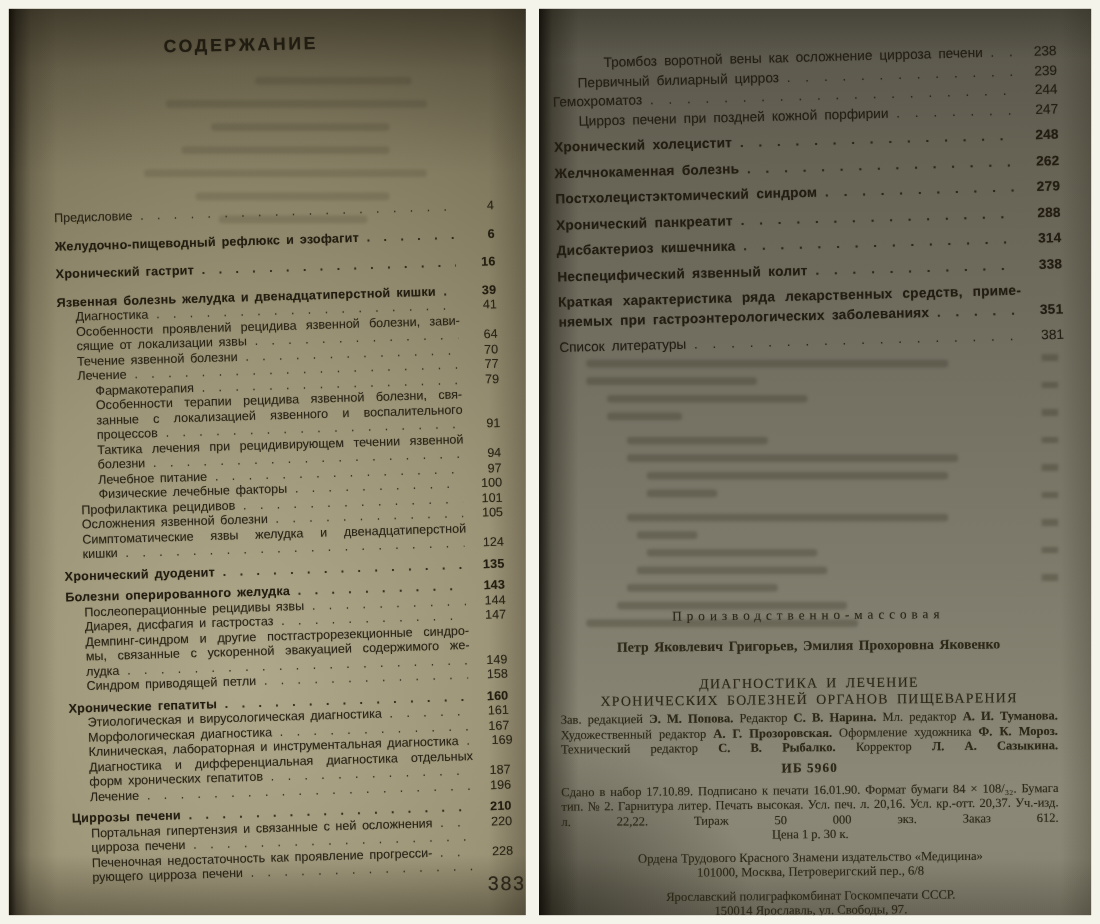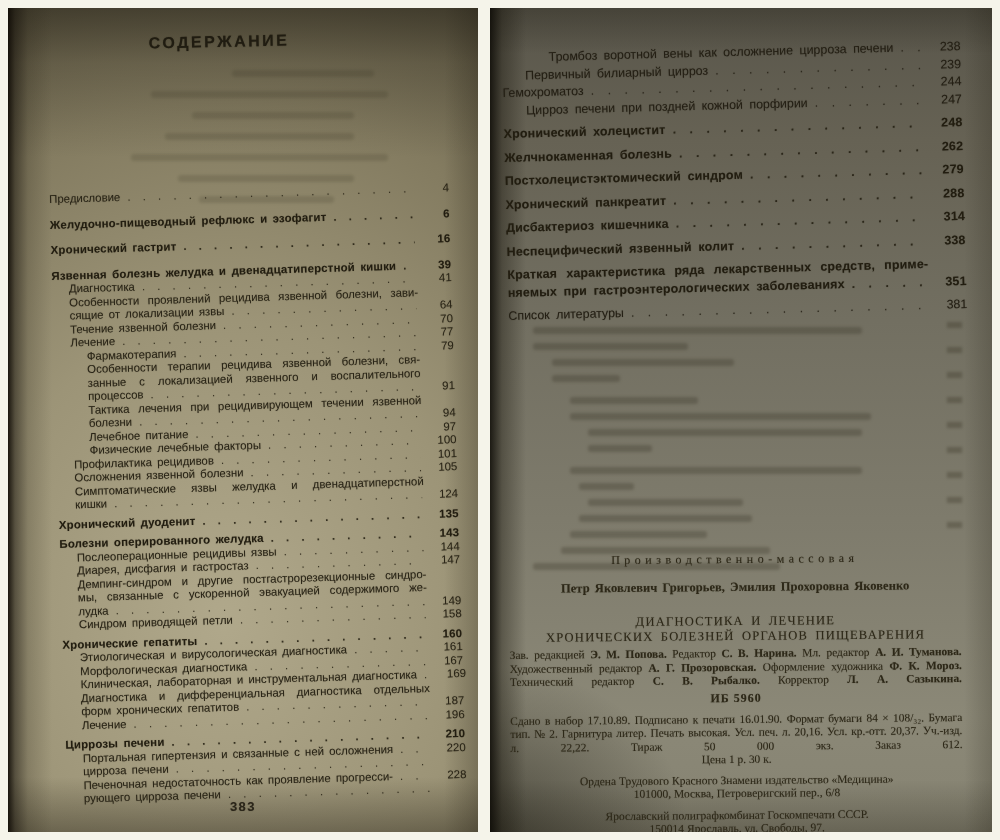--- a/index.html
+++ b/index.html
@@ -40,22 +40,22 @@
   .dots{flex:1 1 0;min-width:6px;overflow:hidden;white-space:nowrap;
     letter-spacing:3.5px;margin:0 2px 0 7px;opacity:.85;}
   .num{flex:0 0 34px;text-align:right;}
   .right-toc .num{flex:0 0 38px;}
   .toc-entry.b{font-weight:bold;letter-spacing:.2px;color:#221d10;}
   .left-toc .ind1{margin-left:17px;}  .left-toc .ind2{margin-left:33px;}
   .right-toc .ind1{margin-left:23px;} .right-toc .ind2{margin-left:47px;}
   .left-toc .g1{margin-top:6px;}  .left-toc .g2{margin-top:12px;}
   .right-toc .g1{margin-top:6px;}
 
-  .folio{position:absolute;bottom:18px;left:0;right:0;z-index:3;text-align:center;
-    font-size:13px;letter-spacing:1.5px;color:#2b261a;font-weight:bold;
+  .folio{position:absolute;bottom:18px;left:0;right:0;z-index:3;text-align:right;
+    font-size:18px;letter-spacing:1.5px;color:#2b261a;font-weight:normal;
     text-shadow:0 0 1px rgba(42,37,23,.4);}
 
   .ghost{position:absolute;z-index:1;pointer-events:none;}
   .ghost i{display:block;height:7px;border-radius:3px;background:rgba(52,46,29,.24);}
   .ghost-l{top:48px;left:96px;right:36px;filter:blur(1.5px);opacity:.75;}
   .ghost-l i{margin-top:14px;}
   .ghost-r{top:310px;left:16px;right:30px;filter:blur(1.6px);}
   .ghost-r i{margin-top:9px;background:rgba(48,43,27,.28);}
   .ghost-r::after{content:"";position:absolute;right:0;top:4px;height:210px;width:15px;
     background:repeating-linear-gradient(to bottom, rgba(48,43,27,.30) 0 6px, rgba(0,0,0,0) 6px 25px);}

